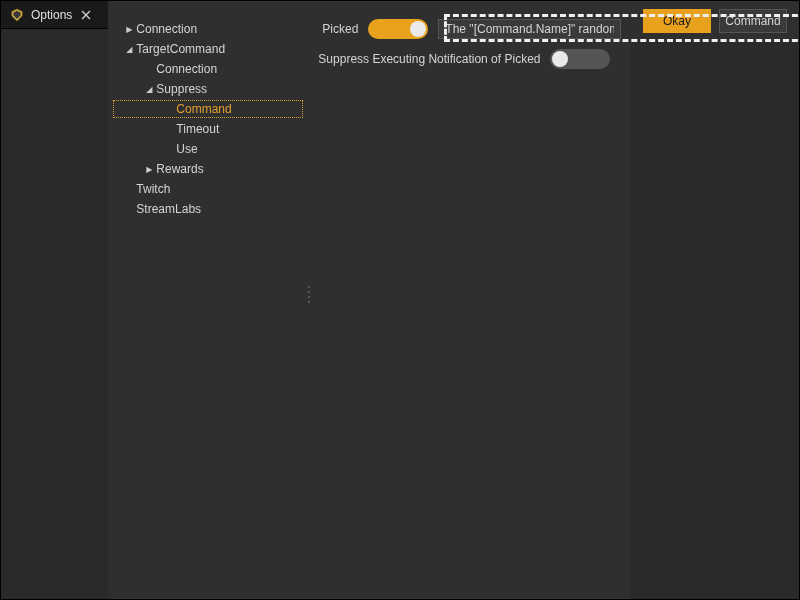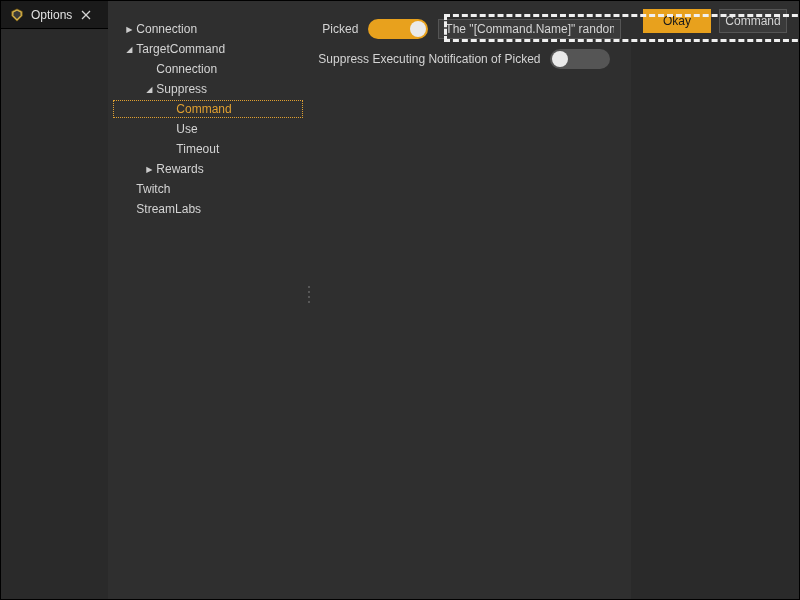--- a/index.html
+++ b/index.html
@@ -258,27 +258,27 @@
           </li>
           <li>
             <div class="tree-item indent-3 selected">
               <span class="expander none">▶</span>
               <span>Command</span>
             </div>
           </li>
           <li>
             <div class="tree-item indent-3">
               <span class="expander none">▶</span>
+              <span>Timeout</span>
+            </div>
+          </li>
+          <li>
+            <div class="tree-item indent-3">
+              <span class="expander none">▶</span>
               <span>Use</span>
-            </div>
-          </li>
-          <li>
-            <div class="tree-item indent-3">
-              <span class="expander none">▶</span>
-              <span>Timeout</span>
             </div>
           </li>
           <li>
             <div class="tree-item indent-2">
               <span class="expander ">▶</span>
               <span>Rewards</span>
             </div>
           </li>
           <li>
             <div class="tree-item indent-1">

